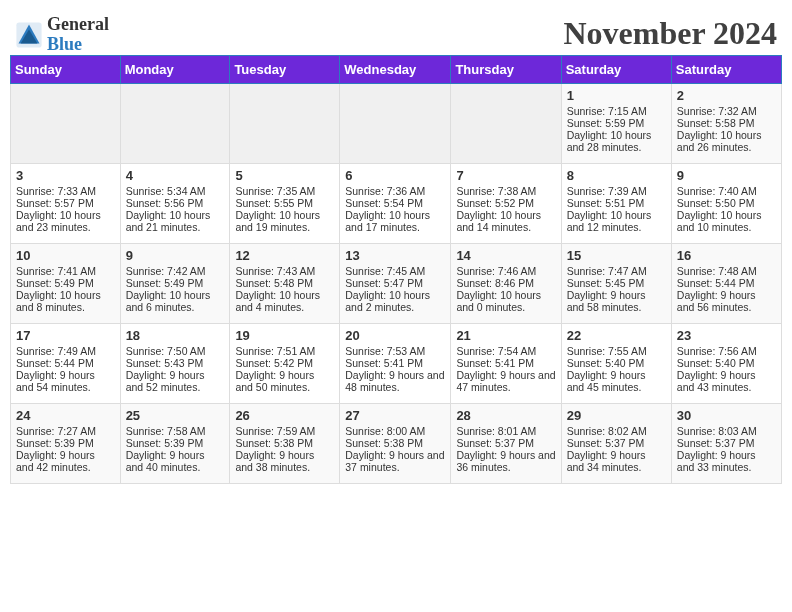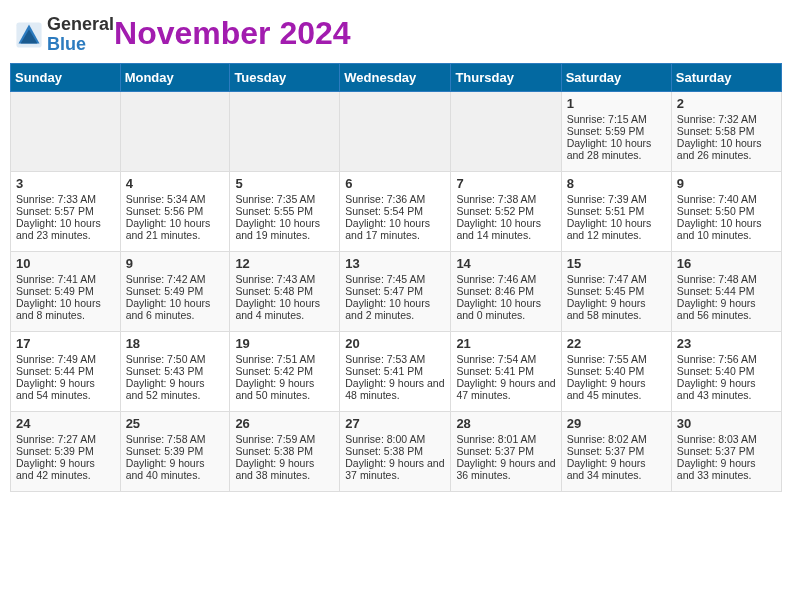--- a/index.html
+++ b/index.html
@@ -5,23 +5,24 @@
     * { box-sizing: border-box; margin: 0; padding: 0; }
     body {
       font-family: Arial, sans-serif;
       background: #fff;
       width: 792px;
       min-height: 612px;
       padding: 10px;
     }
     .header {
       display: flex;
+      justify-content: space-between;
       align-items: flex-start;
-      margin-bottom: 8px;
       padding: 5px 5px 0 5px;
+      font-family: Liberation Serif, serif;
     }
     .logo {
       display: flex;
       align-items: center;
     }
     .logo-text {
       display: flex;
       flex-direction: column;
       font-size: 18px;
       font-weight: bold;
@@ -33,32 +34,32 @@
       width: 28px;
       height: 28px;
       margin-right: 4px;
     }
     .title-block {
       text-align: right;
     }
     .month-title {
       font-size: 32px;
       font-weight: bold;
-      color: #a21caf;
+      color: #404040;
     }
     .location {
       font-size: 14px;
       color: #555;
     }
     .calendar {
       width: 100%;
       border-collapse: collapse;
     }
     .calendar thead tr {
-      background: #0369a1;
+      background: #6d28d9;
       color: #fff;
     }
     .calendar thead th {
       padding: 6px 4px;
       font-size: 13px;
       font-weight: bold;
       border: 1px solid #2c7bbf;
       text-align: left;
     }
     .calendar tbody tr {

